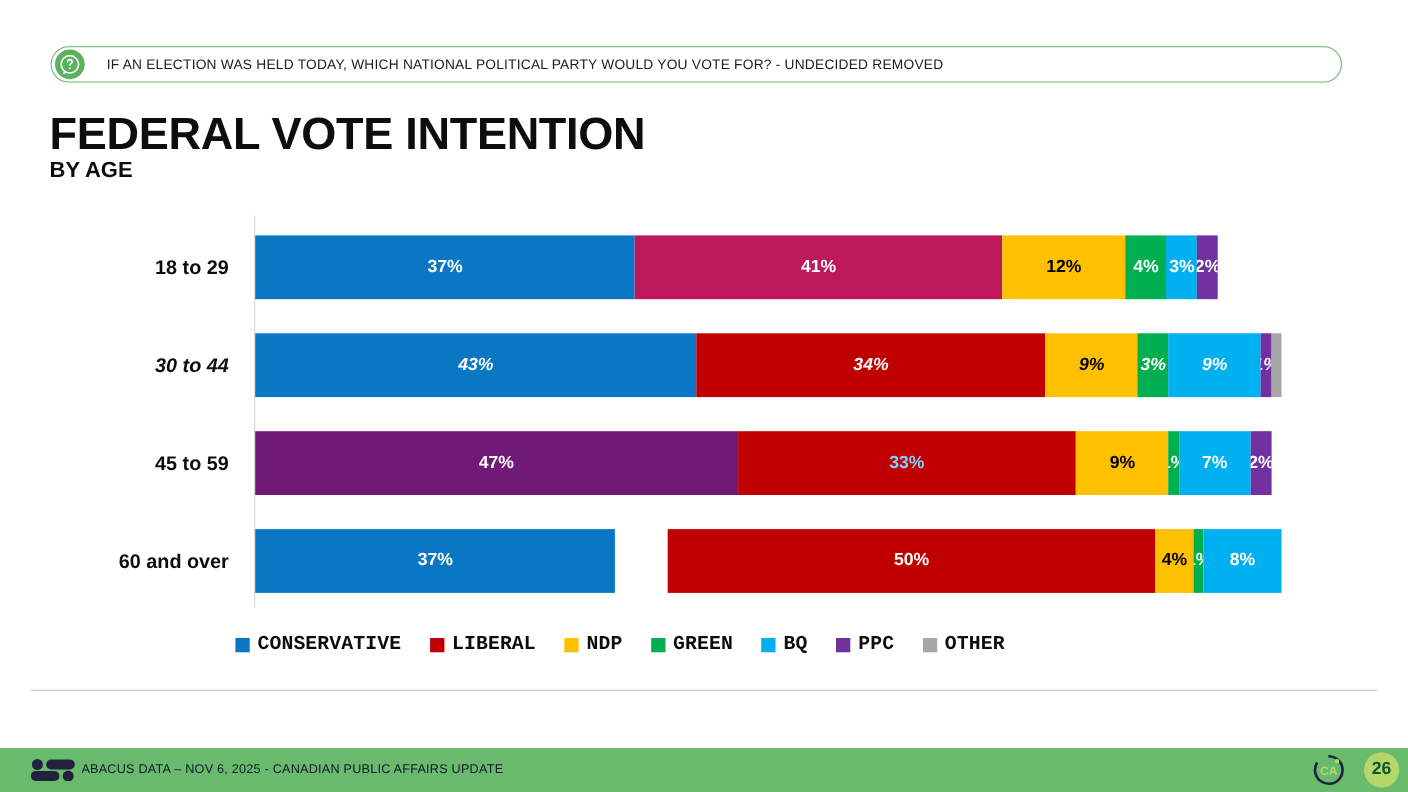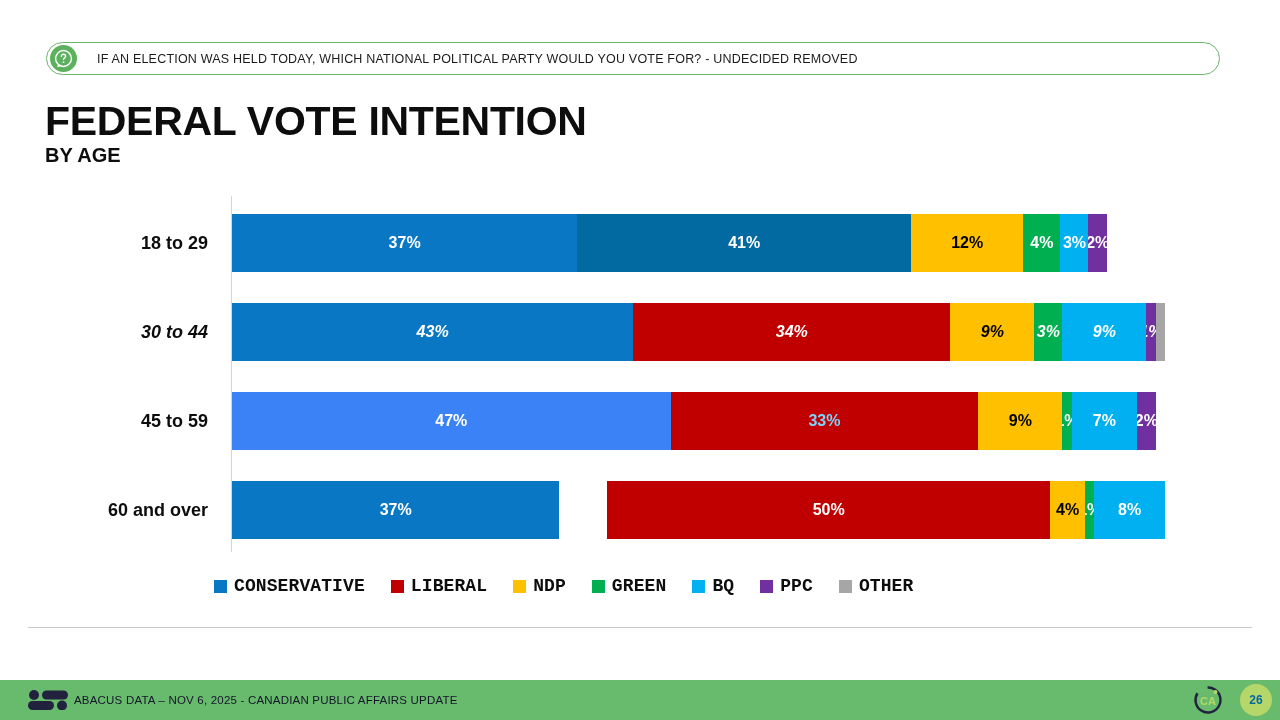--- a/index.html
+++ b/index.html
@@ -147,22 +147,22 @@
     right:56px; top:4px;
     width:32px; height:32px;
   }
   #footer-page-badge {
     position:absolute;
     right:8px; top:4px;
     width:32px; height:32px;
     border-radius:50%;
     background:#b5d76a;
     display:flex; align-items:center; justify-content:center;
-    font-size:12px; font-weight:bold;
-    color:#0369a1;
+    font-size:16px; font-weight:bold;
+    color:#14532d;
   }
 </style>
 </head>
 <body>
 
 <div id="question-banner">
   <div id="question-icon">
     <svg width="19" height="19" viewBox="0 0 24 24">
       <circle cx="12" cy="12" r="10" fill="none" stroke="#ffffff" stroke-width="1.8"></circle>
       <path d="M9.3 9.2c0-1.5 1.2-2.6 2.7-2.6s2.7 1.1 2.7 2.5c0 1.9-2.3 2.1-2.6 3.8" fill="none" stroke="#ffffff" stroke-width="1.8" stroke-linecap="round"></path>
@@ -178,21 +178,21 @@
 
 <div id="chart-area">
   <div id="chart-axis"></div>
   <div id="bars-container">
       <div class="bar-row" style="top: 24px;">
         <div class="bar-row-label">18 to 29</div>
         <div class="bar-track">
           <div class="bar-seg" title="CONSERVATIVE 37%" style="width: 345.21px; background: rgb(10, 119, 196); color: rgb(255, 255, 255);">
             <span>37%</span>
           </div>
-          <div class="bar-seg" title="LIBERAL 41%" style="width: 334px; background: #0369a1; color: rgb(255, 255, 255);">
+          <div class="bar-seg" title="LIBERAL 41%" style="width: 334px; background: #be185d; color: rgb(255, 255, 255);">
             <span>41%</span>
           </div>
           <div class="bar-seg" title="NDP 12%" style="width: 111.96px; background: rgb(255, 192, 0); color: rgb(0, 0, 0);">
             <span>12%</span>
           </div>
           <div class="bar-seg" title="GREEN 4%" style="width: 37.32px; background: rgb(0, 176, 80); color: rgb(255, 255, 255);">
             <span>4%</span>
           </div>
           <div class="bar-seg" title="BQ 3%" style="width: 27.99px; background: rgb(0, 176, 240); color: rgb(255, 255, 255);">
             <span>3%</span>
@@ -222,21 +222,21 @@
           </div>
           <div class="bar-seg" title="PPC 1%" style="width: 9.33px; background: rgb(112, 48, 160); color: rgb(255, 255, 255);">
             <span>1%</span>
           </div>
           <div class="bar-seg" title="OTHER 1%" style="width: 9.33px; background: rgb(166, 166, 166); color: rgb(255, 255, 255);"></div>
         </div>
       </div>
       <div class="bar-row" style="top: 202px;">
         <div class="bar-row-label">45 to 59</div>
         <div class="bar-track">
-          <div class="bar-seg" title="CONSERVATIVE 47%" style="width: 438.51px; background: #3b82f6; color: rgb(255, 255, 255);">
+          <div class="bar-seg" title="CONSERVATIVE 47%" style="width: 438.51px; background: #701a75; color: rgb(255, 255, 255);">
             <span>47%</span>
           </div>
           <div class="bar-seg" title="LIBERAL 33%" style="width: 307.89px; background: rgb(192, 0, 0); color: #7dd3fc;">
             <span>33%</span>
           </div>
           <div class="bar-seg" title="NDP 9%" style="width: 83.97px; background: rgb(255, 192, 0); color: rgb(0, 0, 0);">
             <span>9%</span>
           </div>
           <div class="bar-seg" title="GREEN 1%" style="width: 9.33px; background: rgb(0, 176, 80); color: rgb(255, 255, 255);">
             <span>1%</span>

